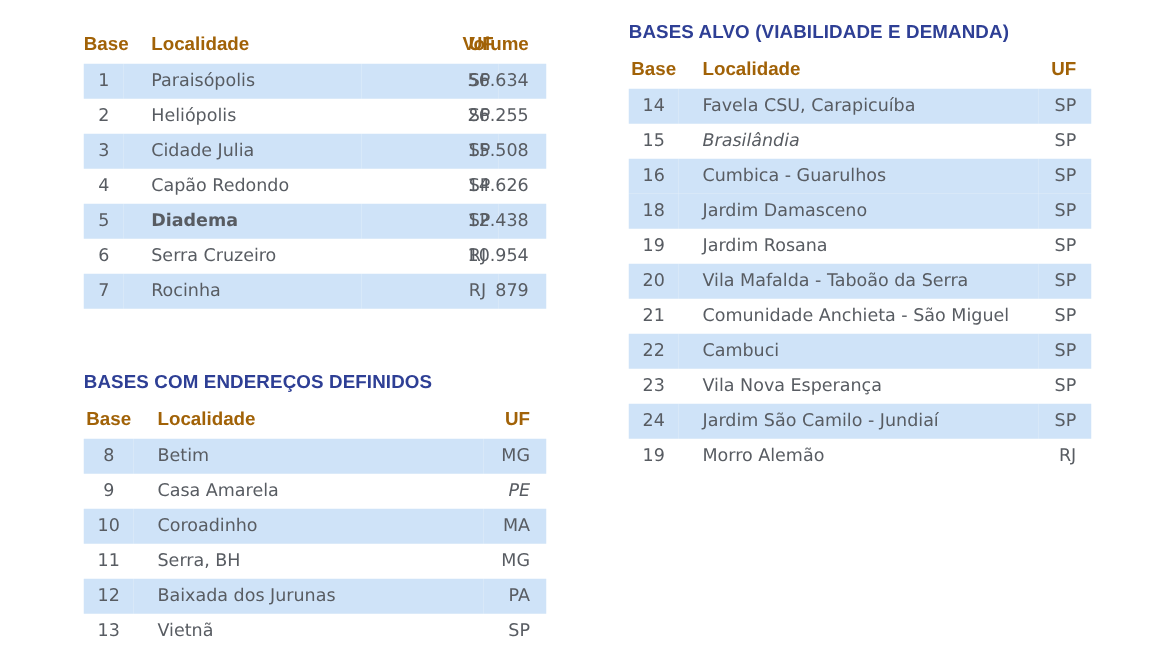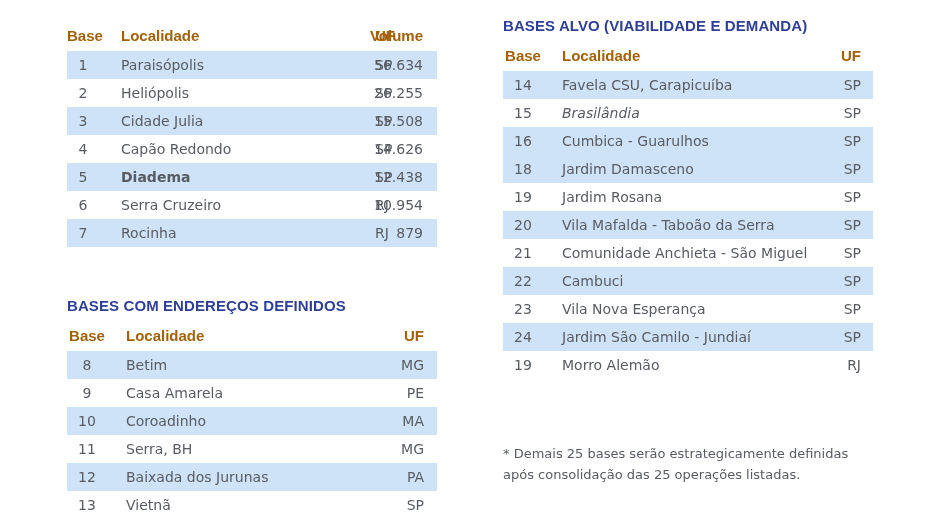--- a/index.html
+++ b/index.html
@@ -138,21 +138,21 @@
       </thead>
       <tbody id="tb-enderecos">
           <tr class="band">
             <td class="c-base">8</td>
             <td style="padding-left:19px;">Betim</td>
             <td class="c-right" style="padding-right:13px;">MG</td>
           </tr>
           <tr>
             <td class="c-base">9</td>
             <td style="padding-left:19px;">Casa Amarela</td>
-            <td class="c-right" style="padding-right:13px;">PE</td>
+            <td class="c-right" style="padding-right:13px;font-style:italic;">PE</td>
           </tr>
           <tr class="band">
             <td class="c-base">10</td>
             <td style="padding-left:19px;">Coroadinho</td>
             <td class="c-right" style="padding-right:13px;">MA</td>
           </tr>
           <tr>
             <td class="c-base">11</td>
             <td style="padding-left:19px;">Serra, BH</td>
             <td class="c-right" style="padding-right:13px;">MG</td>
@@ -239,14 +239,13 @@
           </tr>
           <tr>
             <td class="c-base">19</td>
             <td style="padding-left:19px;">Morro Alemão</td>
             <td class="c-right" style="padding-right:12px;">RJ</td>
           </tr>
         </tbody>
     </table>
   </div>
 
-  <div class="footnote">* Demais 25 bases serão estrategicamente definidas após consolidação das 25 operações listadas.</div>
 </div>
 
 </body></html>

